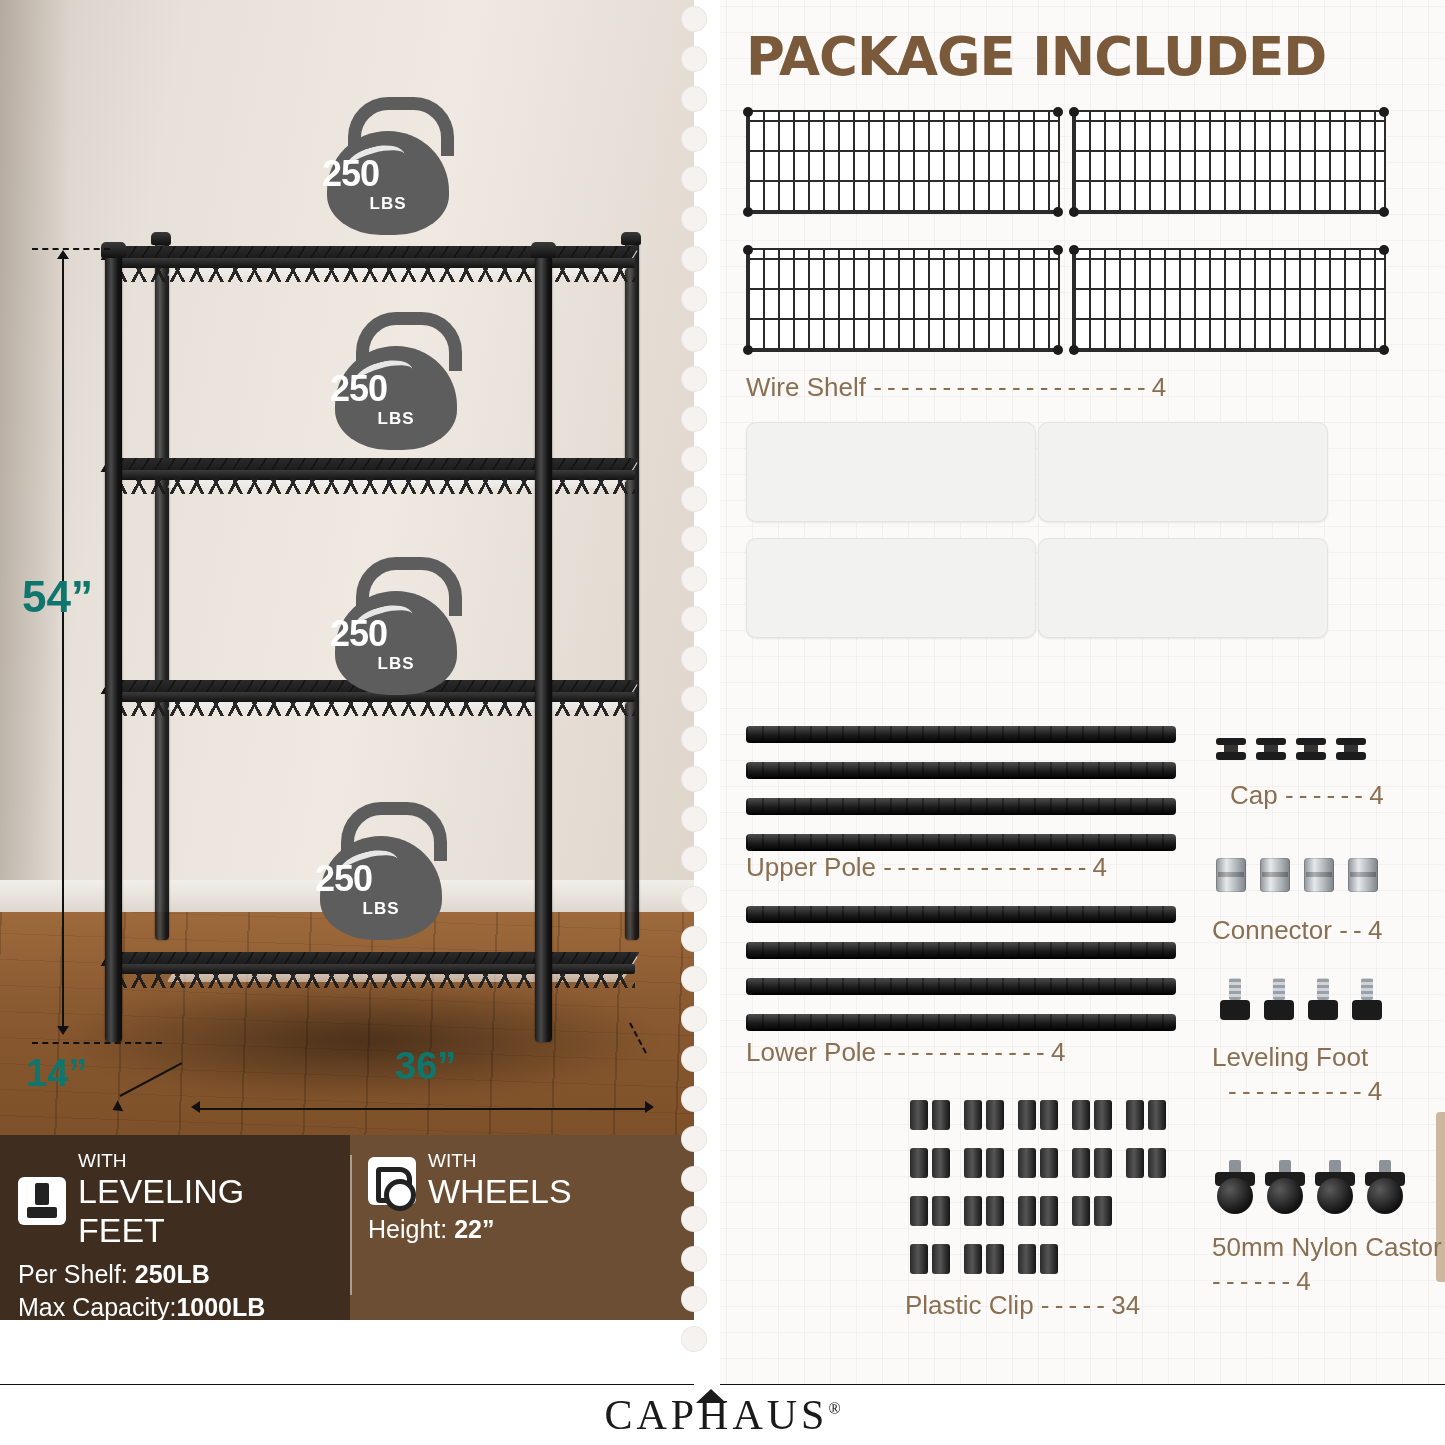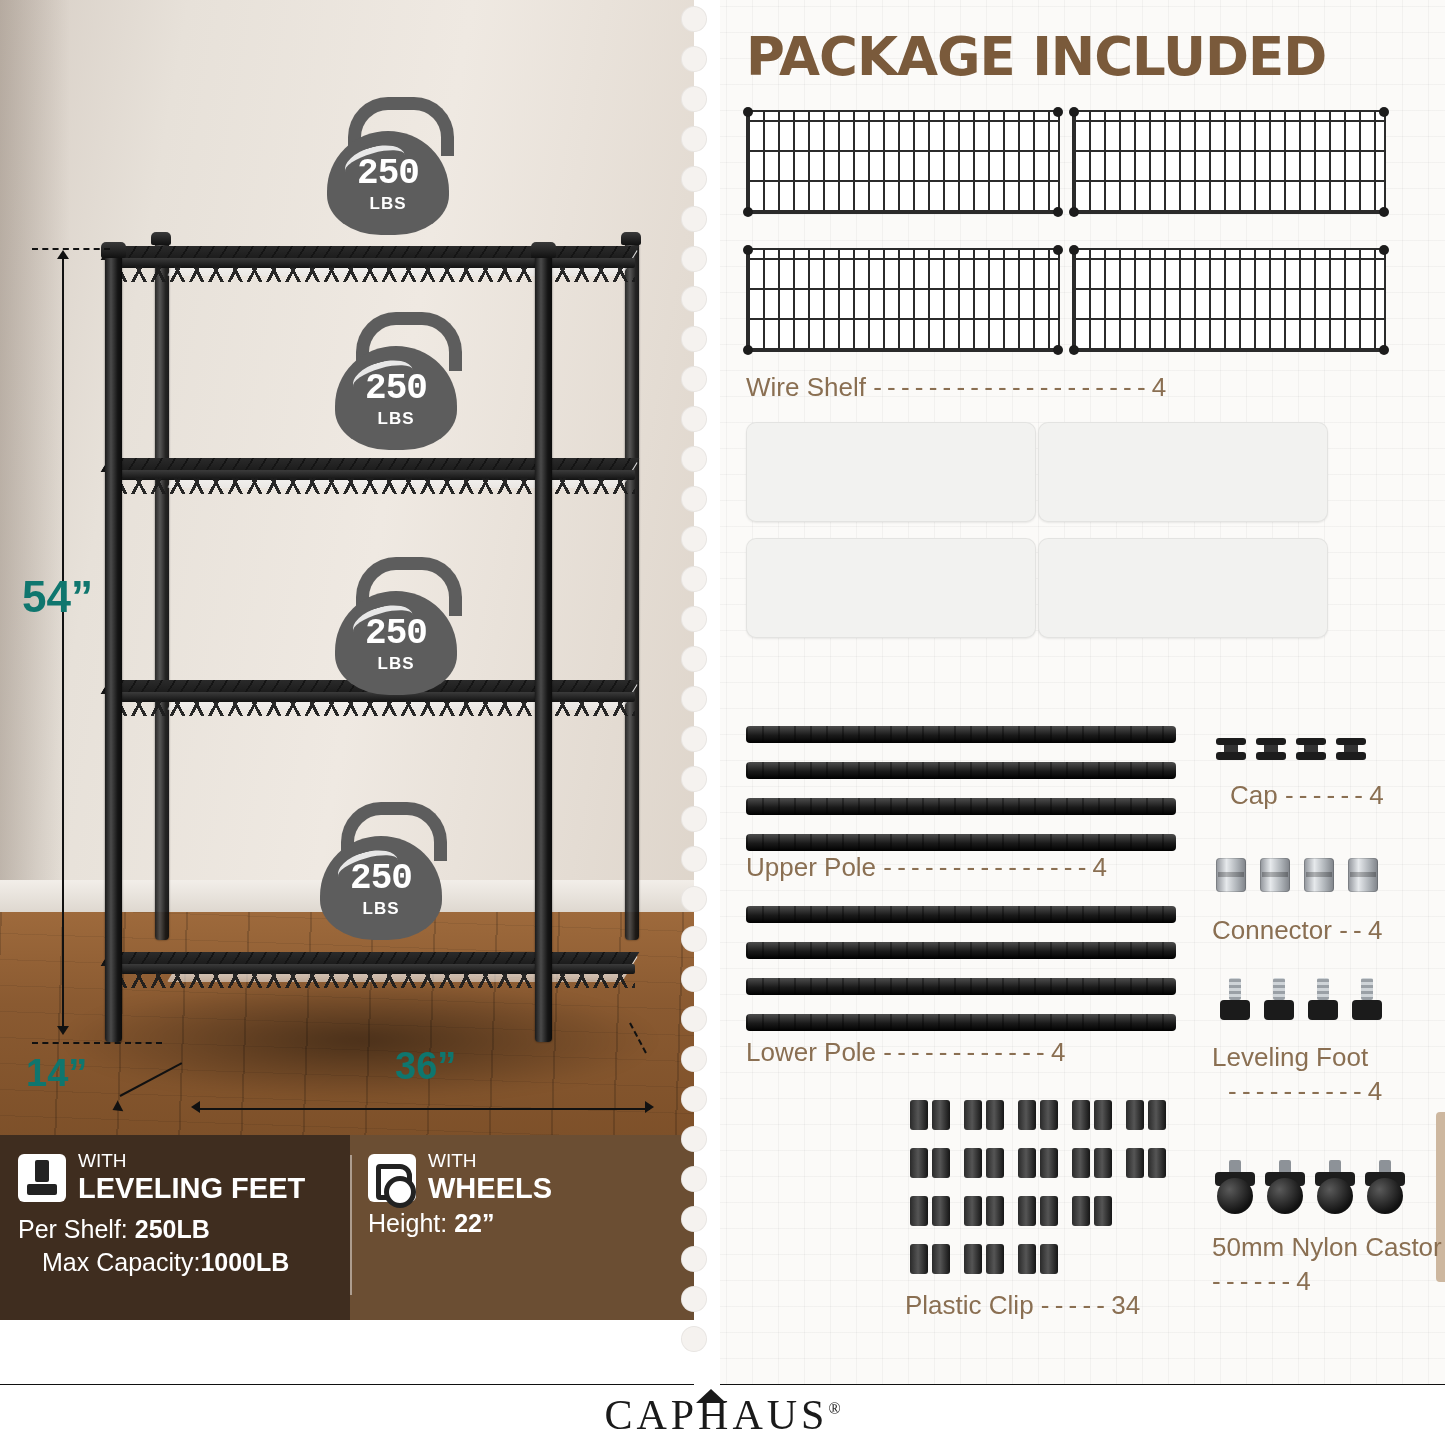--- a/index.html
+++ b/index.html
@@ -95,22 +95,22 @@
     position:absolute;left:5px;top:36px;width:122px;height:104px;
     background:#5d5d5d;border-radius:52% 52% 46% 46% / 60% 60% 40% 40%;
   }
   .kb .gleam{
     position:absolute;left:22px;top:52px;width:62px;height:26px;
     border-top:6px solid rgba(255,255,255,.85);
     border-radius:50%;
     transform:rotate(-16deg);
   }
   .kb .num{
-    position:absolute;left:0;top:58px;width:132px;text-align:center;
-    color:#fff;font-size:36px;font-weight:bold;letter-spacing:-1px;font-family:Liberation Mono, monospace;
+    position:absolute;left:0;top:58px;width:132px;
+    color:#fff;font-size:36px;font-weight:bold;letter-spacing:-1px;
   }
   .kb .lbs{
     position:absolute;left:0;top:99px;width:132px;text-align:center;
     color:#fff;font-size:17px;font-weight:bold;letter-spacing:1px;
   }
 
   
   .dim-text{position:absolute;color:#0f766e;font-weight:bold;}
   .vline{position:absolute;width:2px;background:#111;}
   .hline{position:absolute;height:2px;background:#111;}
@@ -126,21 +126,21 @@
   .infobar{position:absolute;left:0;top:1135px;width:700px;height:185px;display:flex;}
   .info-a{width:350px;background:#3f2d1f;color:#fff;padding:16px 14px 0 18px;box-sizing:border-box;}
   .info-b{width:350px;background:#6b4e33;color:#fff;padding:16px 14px 0 18px;box-sizing:border-box;}
   .info-head{display:flex;align-items:center;gap:12px;}
   .info-icon{width:48px;height:48px;background:#fff;border-radius:6px;position:relative;flex:none;}
   .lvl-glyph{position:absolute;left:17px;top:6px;width:14px;height:22px;background:#222;border-radius:2px;}
   .lvl-base{position:absolute;left:9px;top:30px;width:30px;height:11px;background:#222;border-radius:2px;}
   .wheel-glyph{position:absolute;left:8px;top:10px;width:26px;height:26px;border:5px solid #222;border-radius:4px 12px 4px 4px;}
   .wheel-circ{position:absolute;left:16px;top:22px;width:22px;height:22px;border:5px solid #222;border-radius:50%;background:#fff;}
   .info-small{font-size:19px;line-height:1;}
-  .info-big{font-size:29px;font-weight:bold;line-height:1.15;margin-top:2px;}
+  .info-big{font-size:34px;font-weight:normal;line-height:1.15;margin-top:2px;}
   .info-line{font-size:25px;margin-top:10px;}
   .info-line b{font-weight:bold;}
   .divider-v{position:absolute;left:350px;top:1155px;width:2px;height:140px;background:rgba(255,255,255,.45);}
 
   
   .torn{position:absolute;left:676px;top:0;width:60px;height:1385px;z-index:5;}
   .torn .strip{position:absolute;left:18px;top:0;width:26px;height:1385px;background:#ffffff;}
   .torn .hole{position:absolute;width:26px;height:26px;border-radius:50%;background:#f5f2ef;
     box-shadow:inset 0 0 0 1px rgba(0,0,0,.05);}
 
@@ -326,21 +326,21 @@
             <div class="lvl-base"></div>
           </div>
           <div>
             <div class="info-small">WITH</div>
             <div class="info-big">LEVELING FEET</div>
           </div>
         </div>
         <div class="info-line">
           <span>Per Shelf: </span><b>250LB</b>
         </div>
-        <div class="info-line" style="margin-top:4px;margin-left:24px;">
+        <div class="info-line" style="margin-top:4px;">
           <span>Max Capacity:</span><b>1000LB</b>
         </div>
       </div>
       <div class="info-b">
         <div class="info-head">
           <div class="info-icon">
             <div class="wheel-glyph"></div>
             <div class="wheel-circ"></div>
           </div>
           <div>

